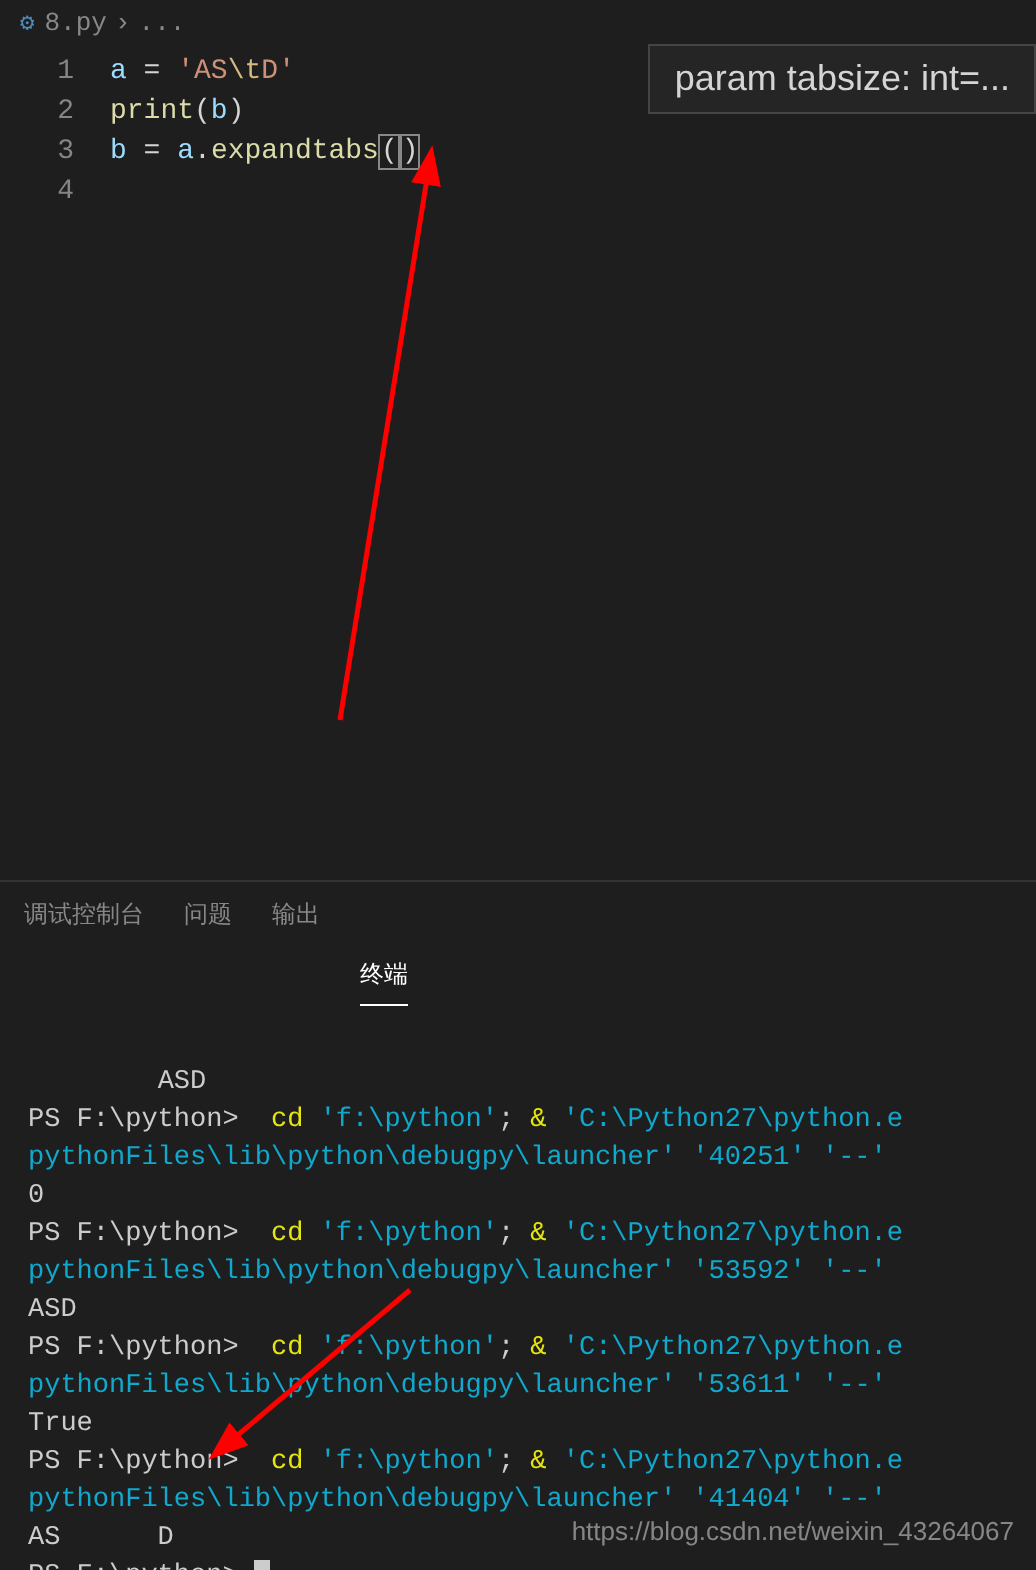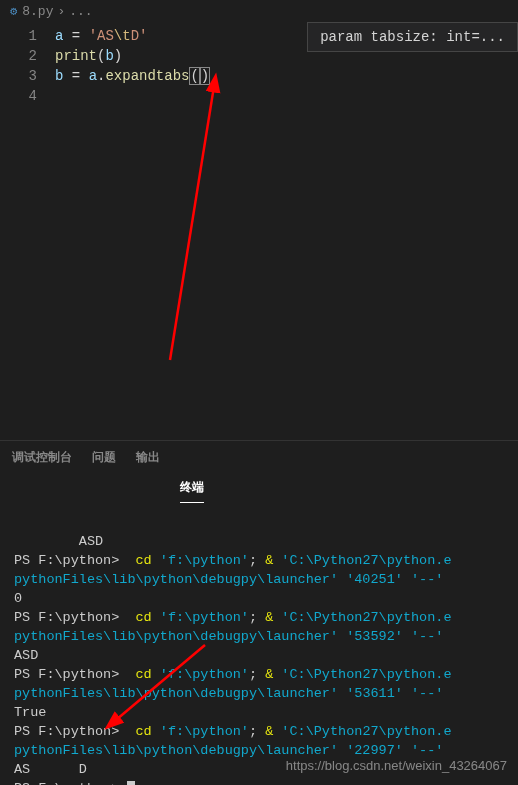--- a/index.html
+++ b/index.html
@@ -62,31 +62,30 @@
     .paren { color: #d4d4d4; }
     .highlight-paren { border: 1px solid #888; }
     .param-hint {
       position: absolute;
       top: 0;
       right: 0;
       background: #252526;
       border: 1px solid #454545;
       padding: 6px 12px;
       color: #d4d4d4;
-      font-size: 14px;
-      font-family: Liberation Mono, monospace;
+      font-size: 18px;
+      font-family: Liberation Sans, sans-serif;
     }
     .panel-tabs {
       display: flex;
       gap: 20px;
       padding: 8px 12px 0 12px;
       border-top: 1px solid #333;
       font-family: -apple-system, 'Segoe UI', 'Microsoft YaHei', sans-serif;
       font-size: 12px;
-      font-weight: bold;
     }
     .panel-tab { color: #888; padding-bottom: 6px; cursor: pointer; }
     .panel-tab.active { color: #fff; border-bottom: 1px solid #fff; margin-top: 30px; }
     .terminal {
       padding: 10px 14px;
       font-size: 13.5px;
       line-height: 19px;
       white-space: pre-wrap;
       word-break: break-all;
       color: #cccccc;
@@ -162,21 +161,21 @@
 <span>PS F:\python&gt; </span><span class="term-yellow"> cd</span><span class="term-cyan"> 'f:\python'</span><span>; </span><span class="term-yellow">&amp;</span><span class="term-cyan"> 'C:\Python27\python.e</span>
 <span class="term-cyan">pythonFiles\lib\python\debugpy\launcher'</span><span class="term-cyan"> '40251'</span><span class="term-cyan"> '--'</span>
 <span>0</span>
 <span>PS F:\python&gt; </span><span class="term-yellow"> cd</span><span class="term-cyan"> 'f:\python'</span><span>; </span><span class="term-yellow">&amp;</span><span class="term-cyan"> 'C:\Python27\python.e</span>
 <span class="term-cyan">pythonFiles\lib\python\debugpy\launcher'</span><span class="term-cyan"> '53592'</span><span class="term-cyan"> '--'</span>
 <span>ASD</span>
 <span>PS F:\python&gt; </span><span class="term-yellow"> cd</span><span class="term-cyan"> 'f:\python'</span><span>; </span><span class="term-yellow">&amp;</span><span class="term-cyan"> 'C:\Python27\python.e</span>
 <span class="term-cyan">pythonFiles\lib</span><span class="term-cyan">\py</span><span class="term-cyan">thon\debugpy\launcher'</span><span class="term-cyan"> '53611'</span><span class="term-cyan"> '--'</span>
 <span>True</span>
 <span>PS F:\python&gt; </span><span class="term-yellow"> cd</span><span class="term-cyan"> 'f:\python'</span><span>; </span><span class="term-yellow">&amp;</span><span class="term-cyan"> 'C:\Python27\python.e</span>
-<span class="term-cyan">pythonFiles\lib\python\debugpy\launcher'</span><span class="term-cyan"> '22997'</span><span class="term-cyan"> '--'</span>
+<span class="term-cyan">pythonFiles\lib\python\debugpy\launcher'</span><span class="term-cyan"> '41404'</span><span class="term-cyan"> '--'</span>
 <span>AS      D</span>
 <span>PS F:\python&gt; </span><span class="cursor-block"></span>
 </div>
 
 <svg class="arrow-svg" style="top:635px; left:95px;" width="120" height="100">
   <defs>
       <marker id="ah2" markerWidth="10" markerHeight="10" refX="5" refY="3" orient="auto">
         <polygon points="0,0 8,3 0,6" fill="red"></polygon>
       </marker>
     </defs>

